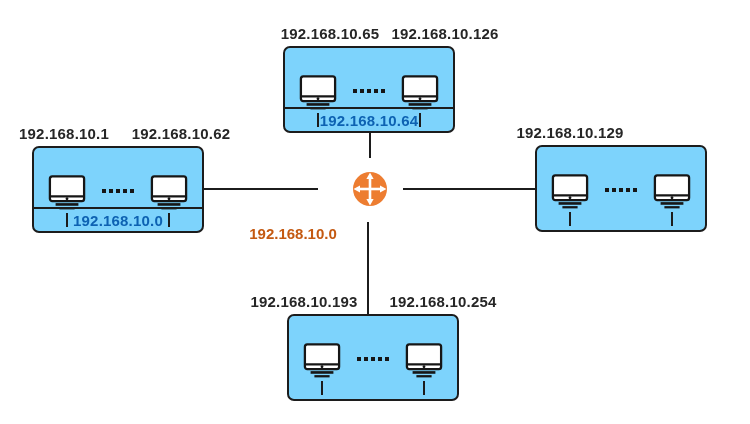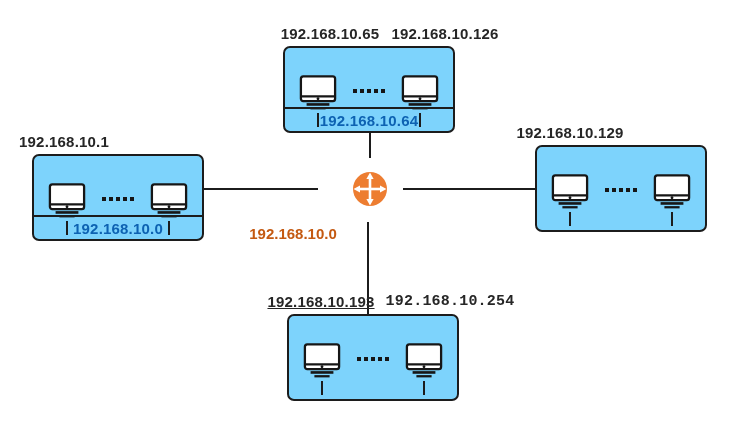--- a/index.html
+++ b/index.html
@@ -98,22 +98,23 @@
             <line x1="12" y1="35" x2="28" y2="35" stroke="#161616" stroke-width="2.4"></line>
           </svg>
         <i class="drop"></i>
       </div>
       <div class="strip">
         <span>192.168.10.64</span>
       </div>
     </div>
   </div>
 
-  <div class="group" style="left:32px;top:154px;text-decoration:underline;">
+  <div class="group" style="left:32px;top:146px;text-decoration:underline;">
     <span class="iplabel" style="left:32px;">192.168.10.1</span>
+    <span class="iplabel" style="left:149px;">192.168.10.62</span>
     <div class="box">
       <div class="mon">
         <svg width="38" height="38" viewBox="0 0 40 40">
             <rect x="2" y="1.5" width="36" height="26" rx="2.5" fill="#fff" stroke="#161616" stroke-width="2.4"></rect>
             <line x1="2" y1="22.5" x2="38" y2="22.5" stroke="#161616" stroke-width="2.2"></line>
             <circle cx="20" cy="25" r="1.5" fill="#161616"></circle>
             <line x1="8" y1="31" x2="32" y2="31" stroke="#161616" stroke-width="2.8"></line>
             <line x1="12" y1="35" x2="28" y2="35" stroke="#161616" stroke-width="2.4"></line>
           </svg>
         <i class="drop"></i>
@@ -168,22 +169,22 @@
             <circle cx="20" cy="25" r="1.5" fill="#161616"></circle>
             <line x1="8" y1="31" x2="32" y2="31" stroke="#161616" stroke-width="2.8"></line>
             <line x1="12" y1="35" x2="28" y2="35" stroke="#161616" stroke-width="2.4"></line>
           </svg>
         <i class="drop"></i>
       </div>
     </div>
   </div>
 
   <div class="group" style="left:287px;top:314px;">
-    <span class="iplabel" style="left:34px;text-decoration:underline;">192.168.10.193</span>
-    <span class="iplabel" style="left:163px;font-family:Liberation Mono, monospace;">192.168.10.254</span>
+    <span class="iplabel" style="left:17px;">192.168.10.193</span>
+    <span class="iplabel" style="left:156px;">192.168.10.254</span>
     <div class="box">
       <div class="mon">
         <svg width="38" height="38" viewBox="0 0 40 40">
             <rect x="2" y="1.5" width="36" height="26" rx="2.5" fill="#fff" stroke="#161616" stroke-width="2.4"></rect>
             <line x1="2" y1="22.5" x2="38" y2="22.5" stroke="#161616" stroke-width="2.2"></line>
             <circle cx="20" cy="25" r="1.5" fill="#161616"></circle>
             <line x1="8" y1="31" x2="32" y2="31" stroke="#161616" stroke-width="2.8"></line>
             <line x1="12" y1="35" x2="28" y2="35" stroke="#161616" stroke-width="2.4"></line>
           </svg>
         <i class="drop"></i>

